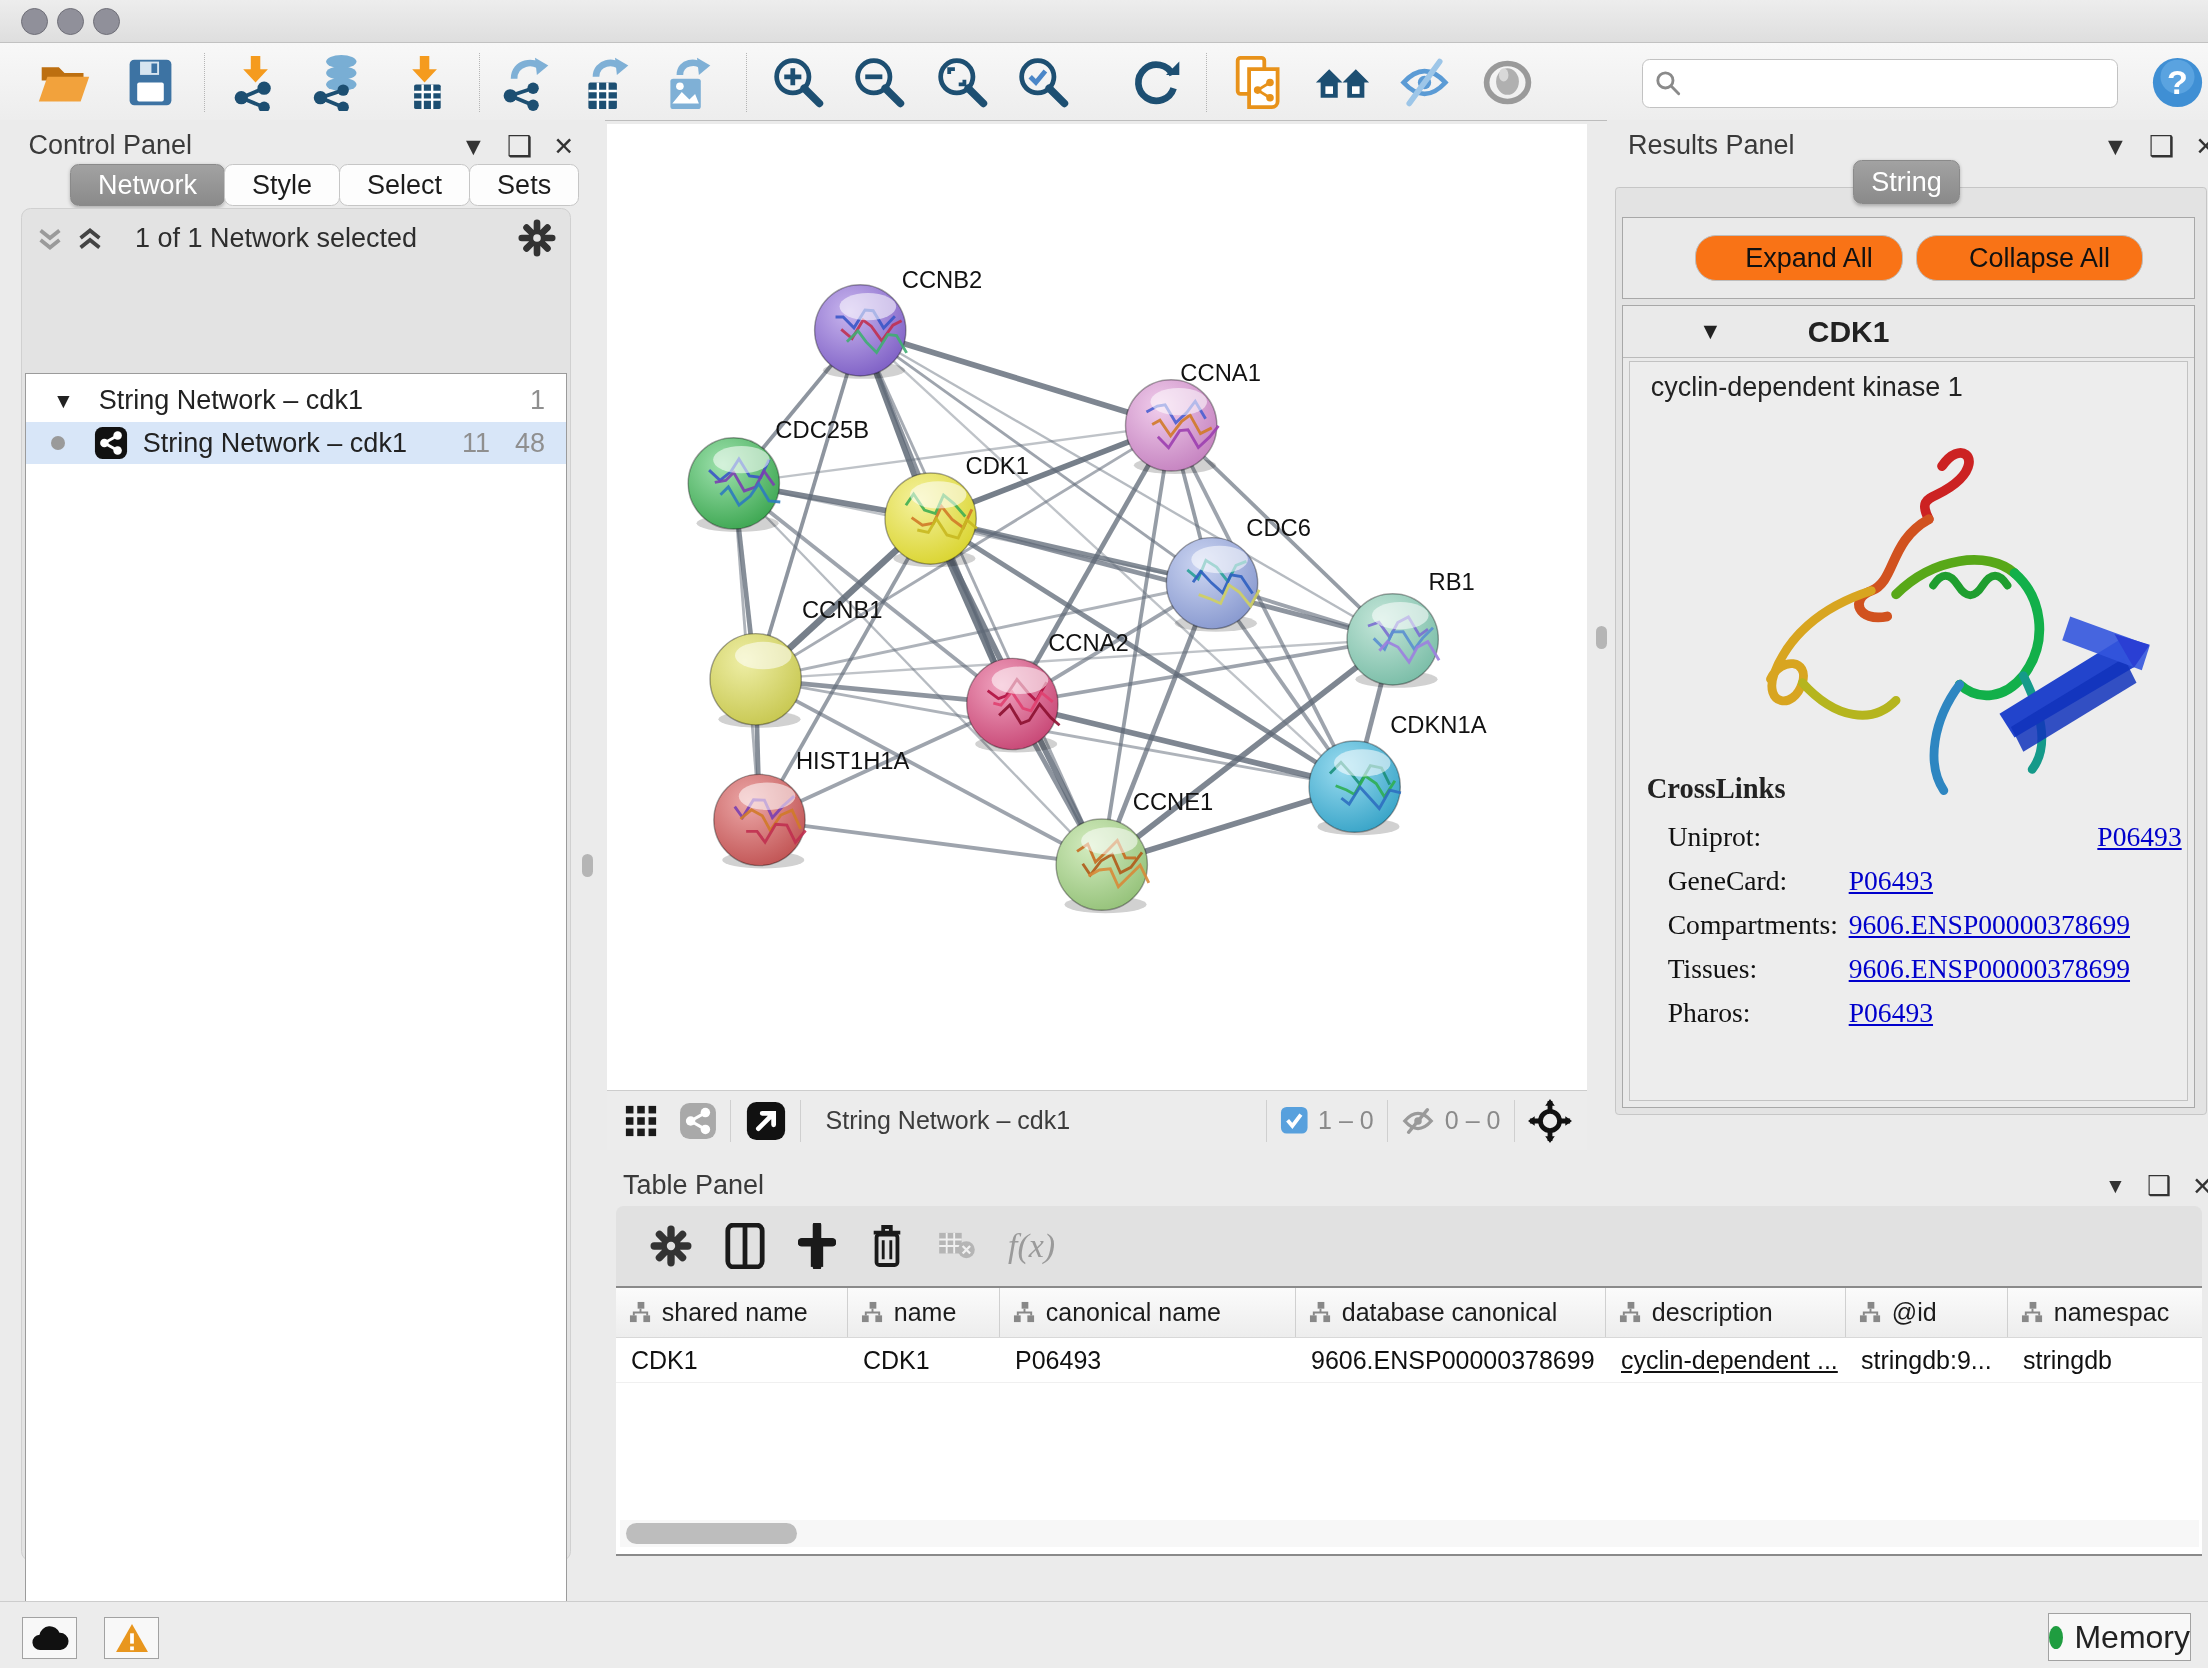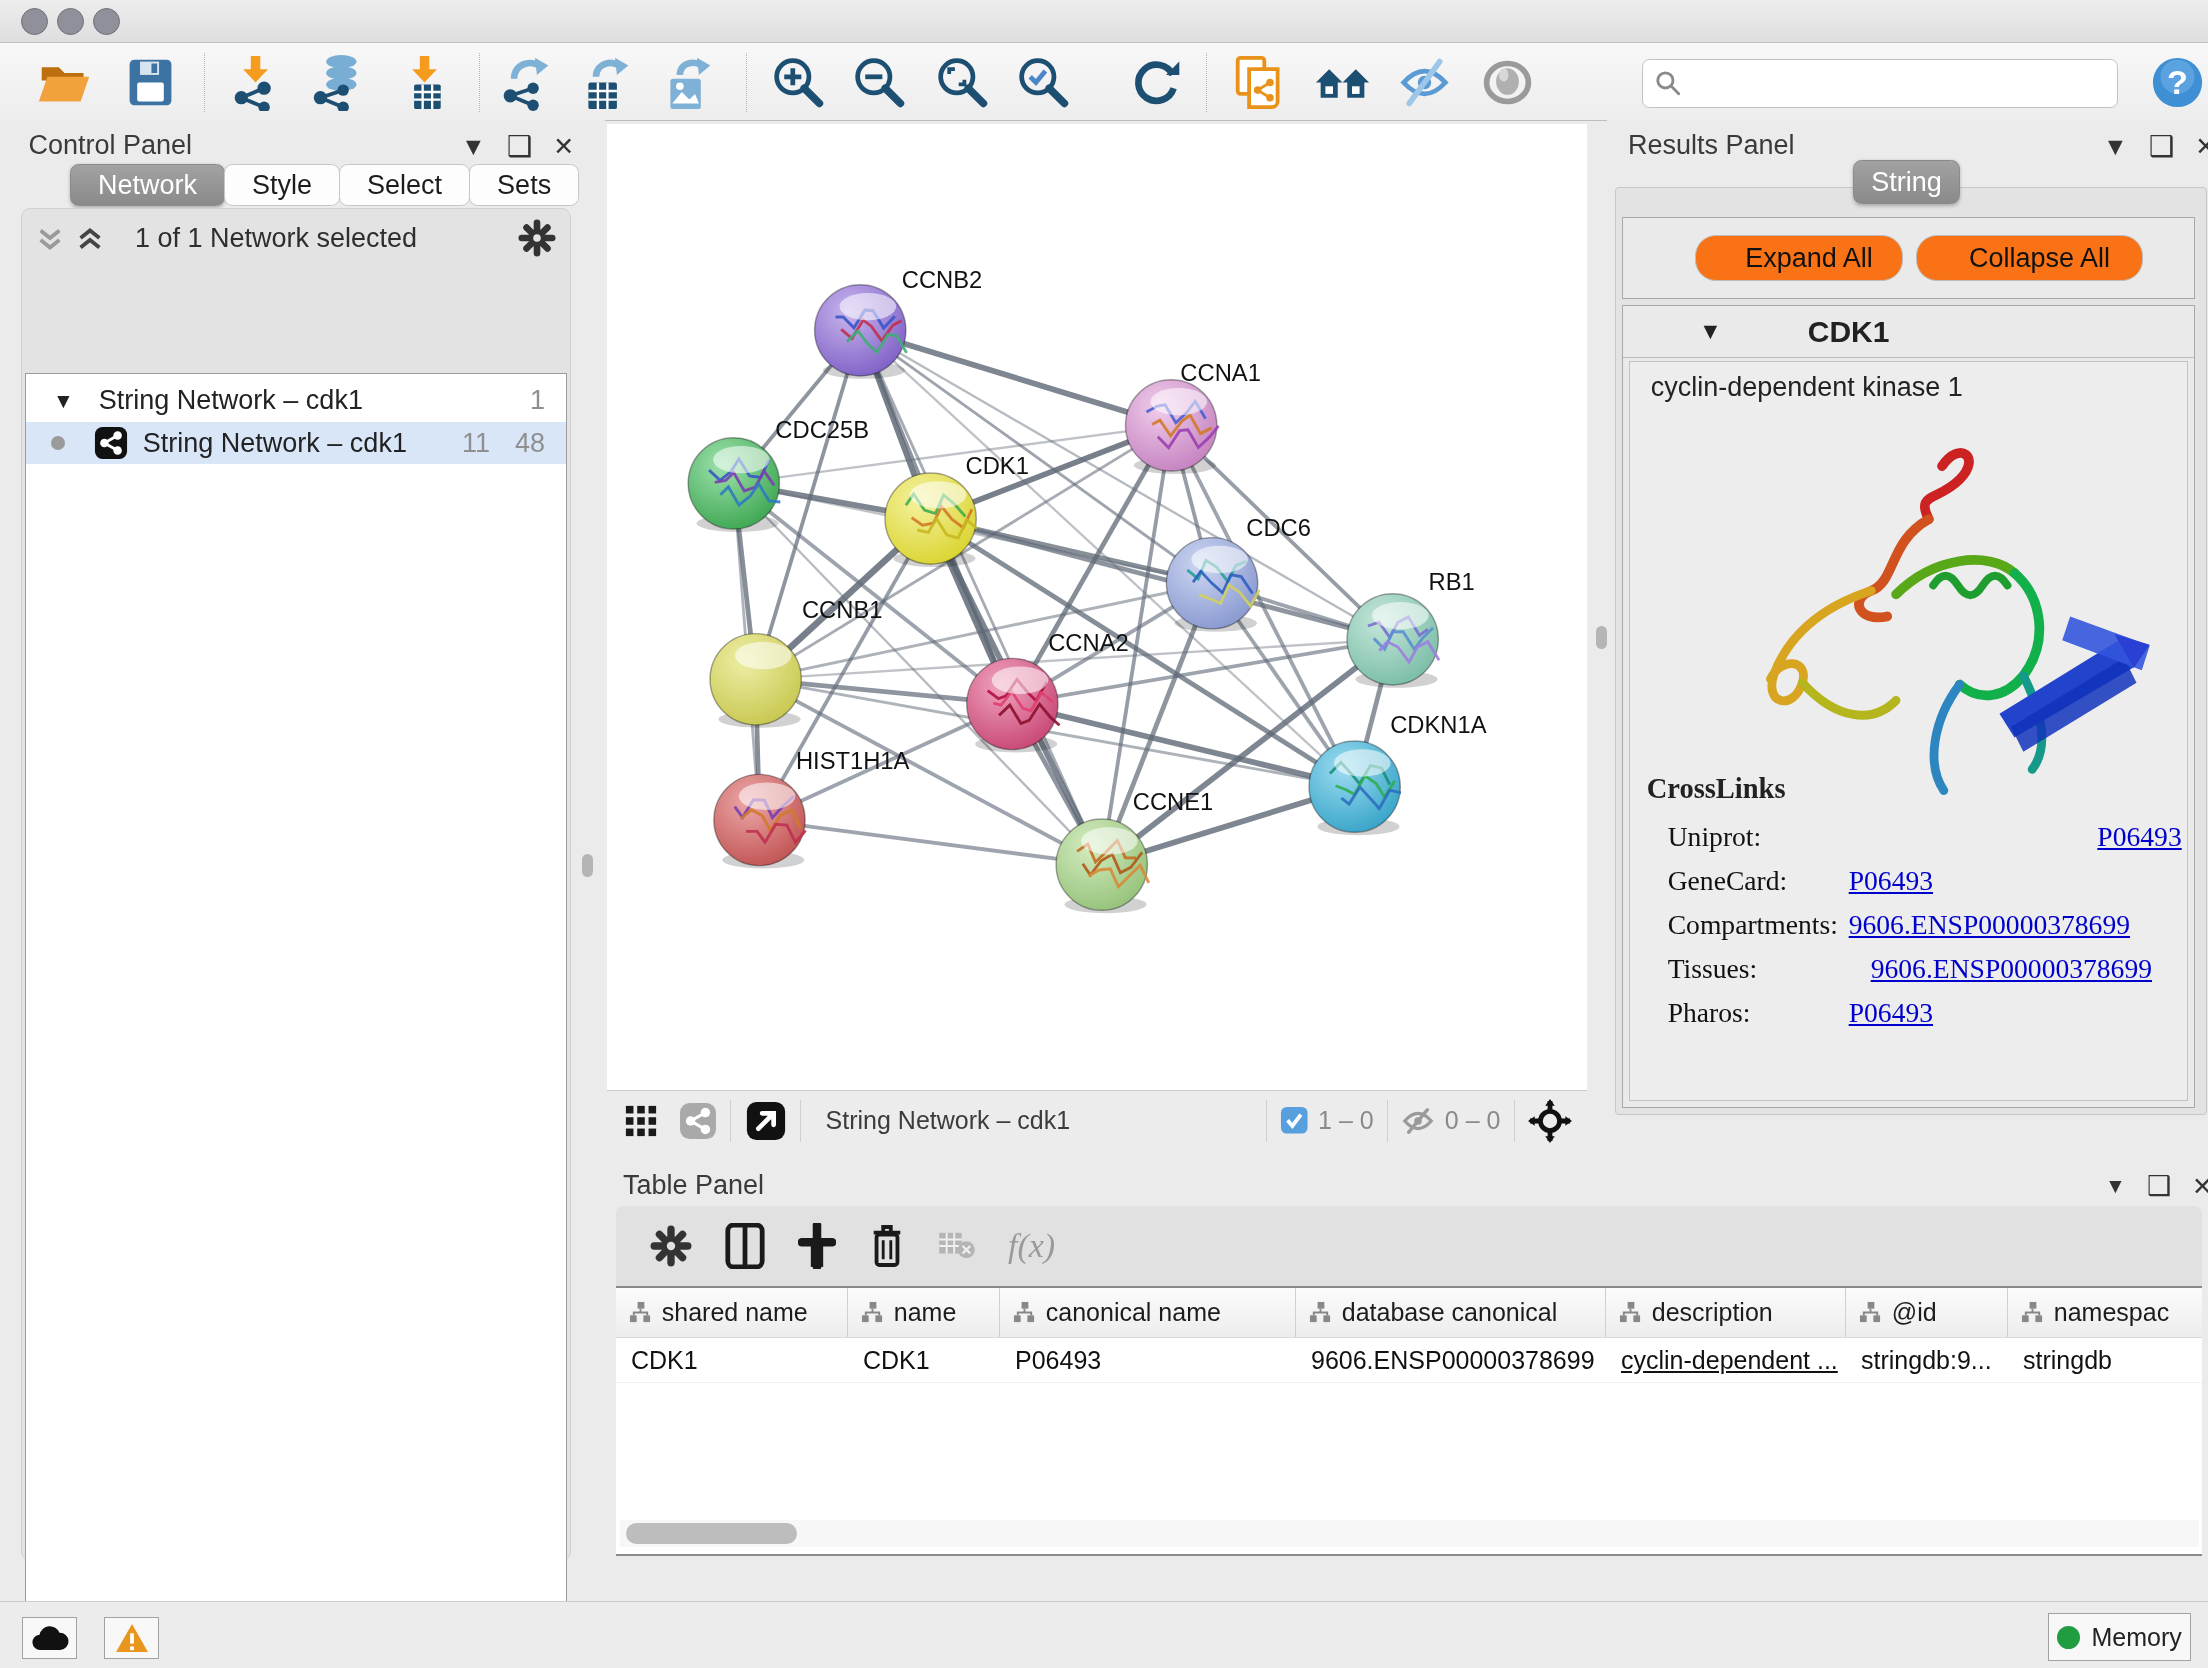--- a/index.html
+++ b/index.html
@@ -597,21 +597,21 @@
               <span class="serif xl-link" style="color: rgb(0, 0, 204);">P06493</span>
             </div>
             <div style="display: flex; height: 44px; align-items: center;">
               <span class="serif xl-label" style="width: 181px;">GeneCard:</span>
               <span class="serif xl-link" style="color: rgb(0, 0, 204);">P06493</span>
             </div>
             <div style="display: flex; height: 44px; align-items: center;">
               <span class="serif xl-label" style="width: 181px;">Compartments:</span>
               <span class="serif xl-link" style="color: rgb(0, 0, 204);">9606.ENSP00000378699</span>
             </div>
-            <div style="display: flex; height: 44px; align-items: center; gap: 22px;">
+            <div style="display: flex; height: 44px; align-items: center;">
               <span class="serif xl-label" style="width: 181px;">Tissues:</span>
               <span class="serif xl-link" style="color: rgb(0, 0, 204);">9606.ENSP00000378699</span>
             </div>
             <div style="display: flex; height: 44px; align-items: center;">
               <span class="serif xl-label" style="width: 181px;">Pharos:</span>
               <span class="serif xl-link" style="color: rgb(0, 0, 204);">P06493</span>
             </div>
           </div>
       </div>
     </div>
@@ -769,18 +769,18 @@
       </div>
     <div class="abs sq-btn" style="left:104px;top:15px;width:53px;height:40px">
       <svg width="34" height="30" viewBox="0 0 36 32">
           <path d="M18 1L35 31H1z" fill="#e8961e"></path>
           <rect x="16" y="11" width="4" height="11" fill="#fff"></rect>
           <rect x="16" y="25" width="4" height="4" fill="#fff"></rect>
         </svg>
       </div>
     <div class="abs sq-btn" style="left:2048px;top:11.4px;width:141px;height:46px;gap:11.4px">
       <span id="mem-dot" style="width: 23px; height: 23px; border-radius: 50%; display: inline-block; background: rgb(31, 157, 64);"></span>
-      <span style="font-size:25px">Memory</span>
+      <span style="font-size:32px">Memory</span>
     </div>
   </div>
 
 </div>
 
 
 </body></html>

